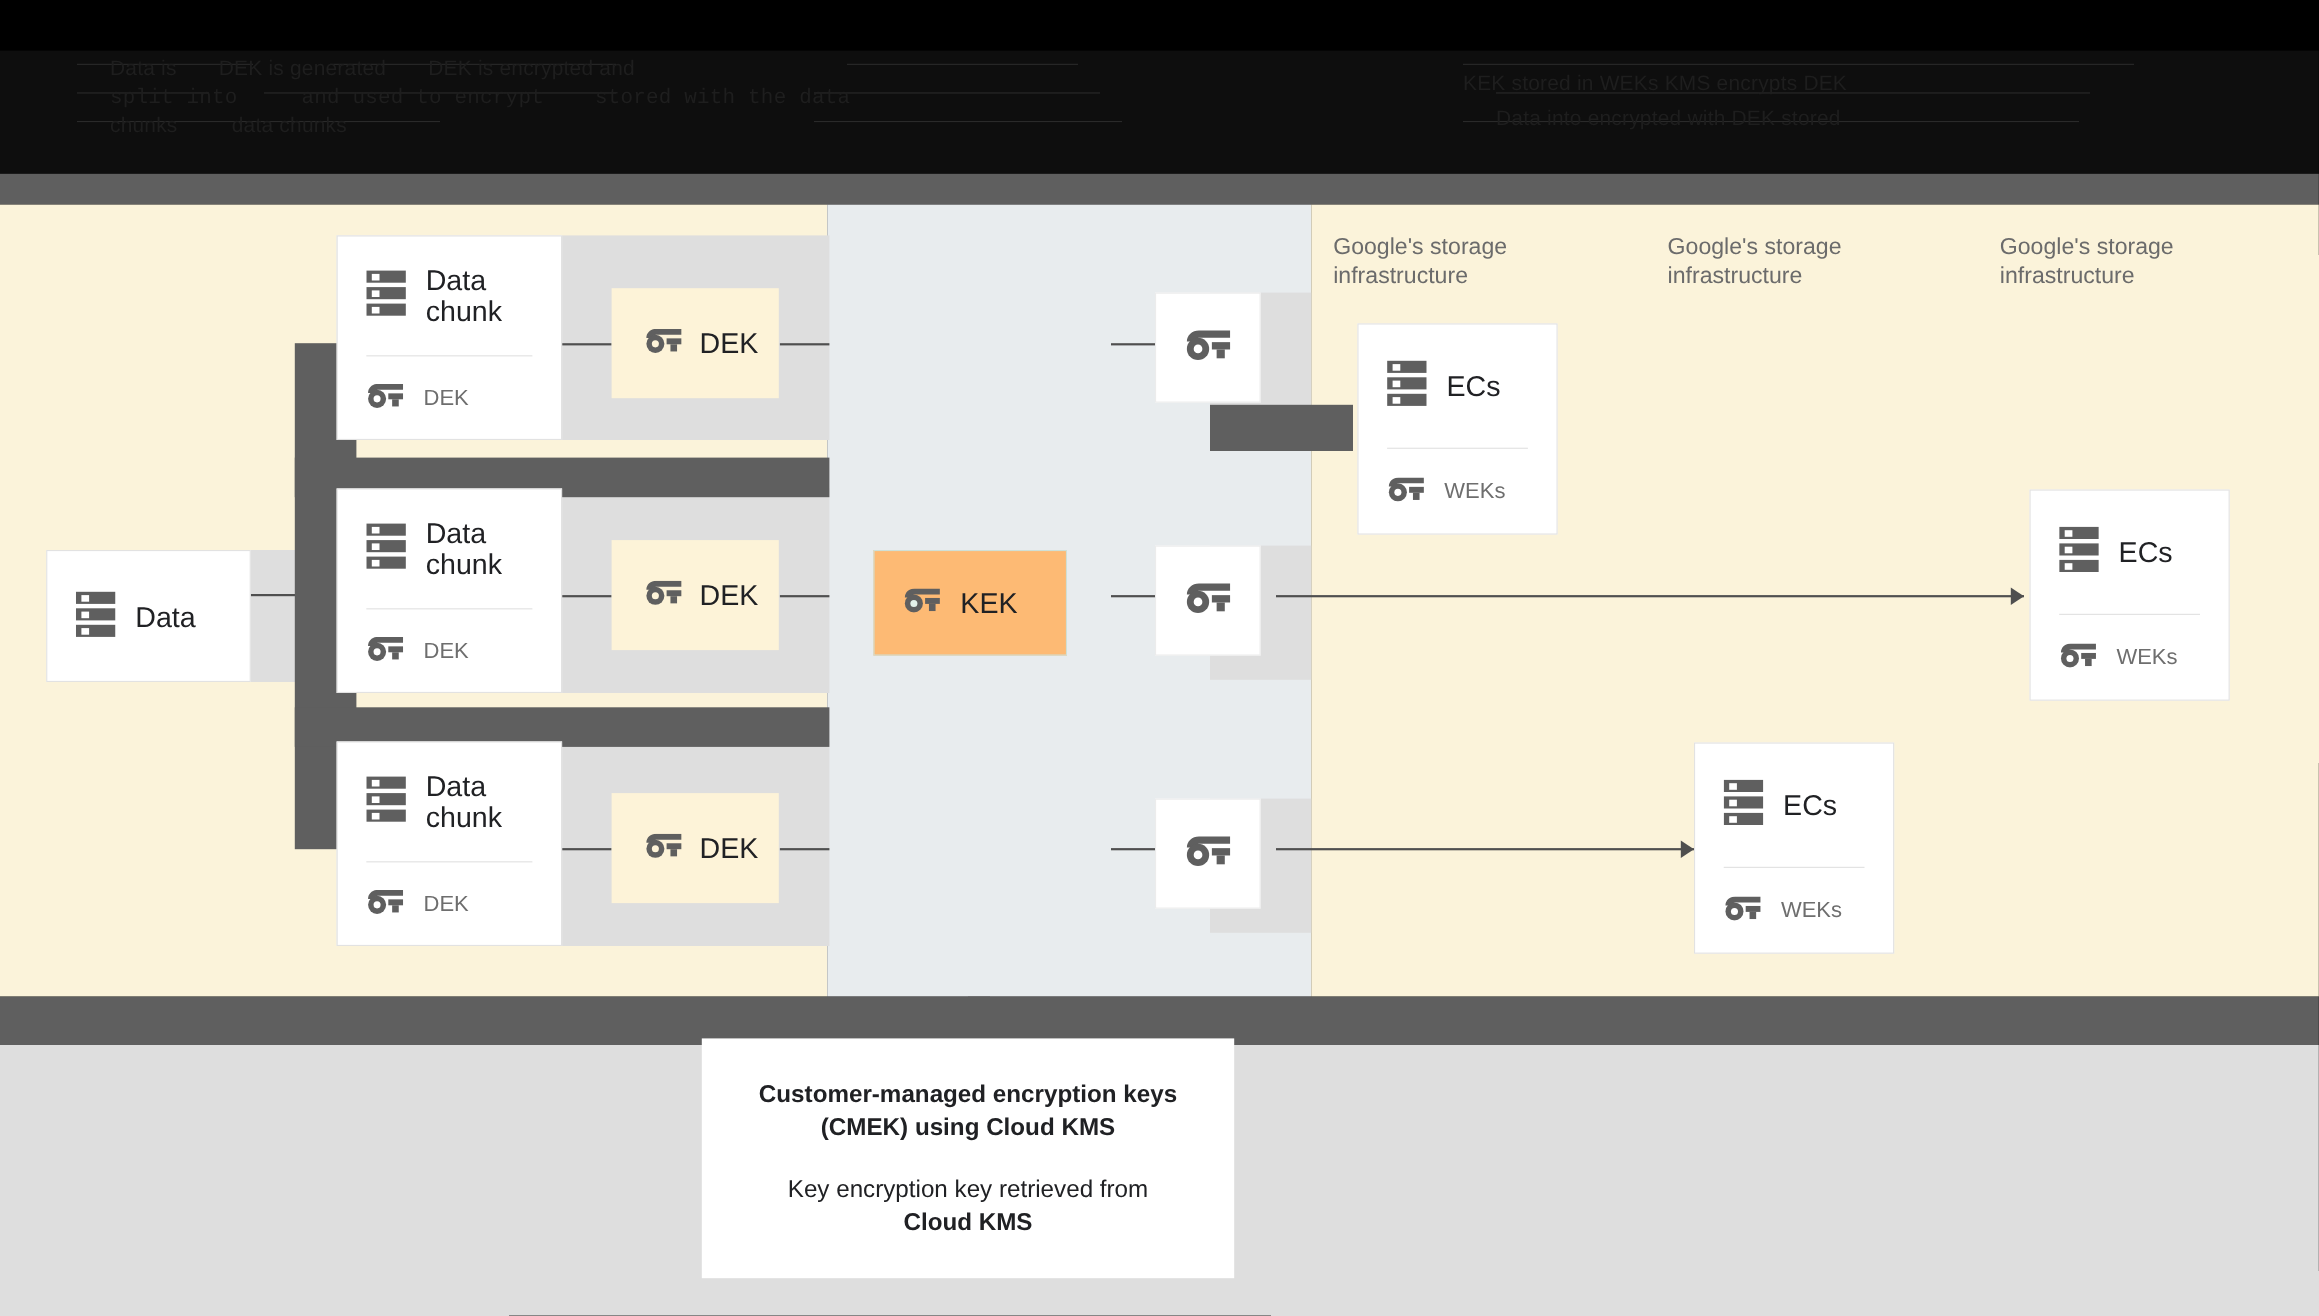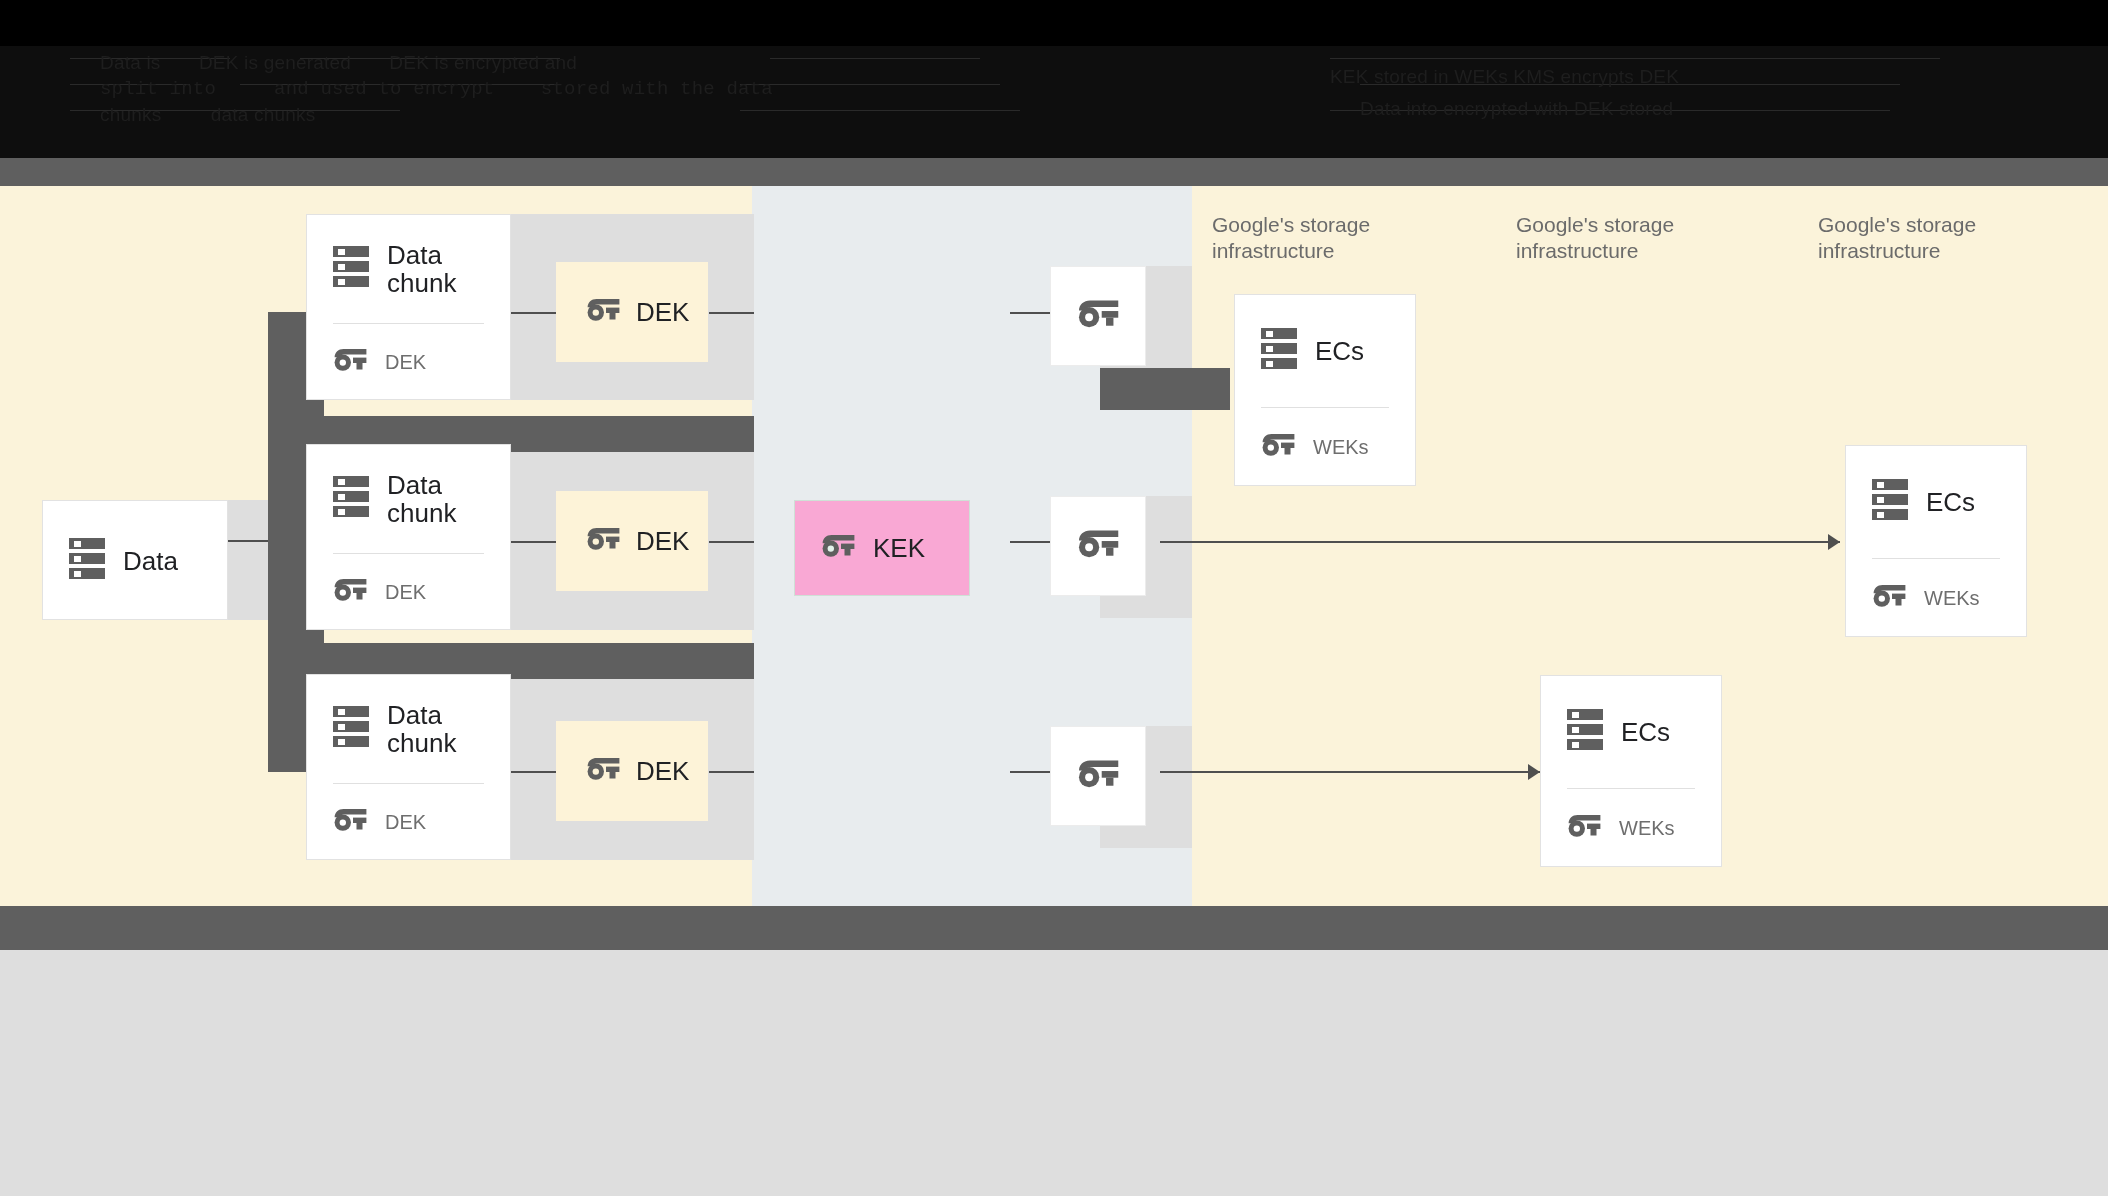--- a/index.html
+++ b/index.html
@@ -46,21 +46,21 @@
   .card{
     position:absolute;background:#fff;border:1px solid #e2e2e2;
     box-sizing:border-box;
   }
   .card-row{display:flex;align-items:center;gap:18px;padding:0 26px;}
   .card-divider{height:1px;background:#e0e0e0;margin:0 26px;}
   .card-title{font-size:26px;color:#202124;line-height:28px;}
   .card-sub{font-size:20px;color:#6e6e6e;}
 
   .kek-box{
-    position:absolute;background:#f9a8d4;border:1px solid #cfe0d6;
+    position:absolute;background:#fdba74;border:1px solid #cfe0d6;
     box-sizing:border-box;display:flex;align-items:center;gap:18px;padding-left:26px;
   }
   .dek-box{
     position:absolute;background:#fdf3d8;border:none;
     box-sizing:border-box;display:flex;align-items:center;gap:16px;padding-left:30px;
   }
   .keycard{
     position:absolute;background:#fff;border:1px solid #ececec;box-sizing:border-box;
     display:flex;align-items:center;justify-content:center;
   }
@@ -437,14 +437,22 @@
           <circle cx="9.8" cy="13.6" r="3.2" fill="#fff"></circle>
         </svg>
       </span>
       <span class="card-sub">WEKs</span>
     </div>
   </div>
 
   <div class="botgrey"></div>
   <div class="botpane"></div>
 
+  <div class="caption">
+    <div class="cap-strong" style="white-space:pre-line;">Customer-managed encryption keys
+(CMEK) using Cloud KMS</div>
+    <div class="cap-norm">
+      <span>Key encryption key retrieved from</span><br>
+      <b>Cloud KMS</b>
+    </div>
+  </div>
 
 </div>
 
 </body></html>

